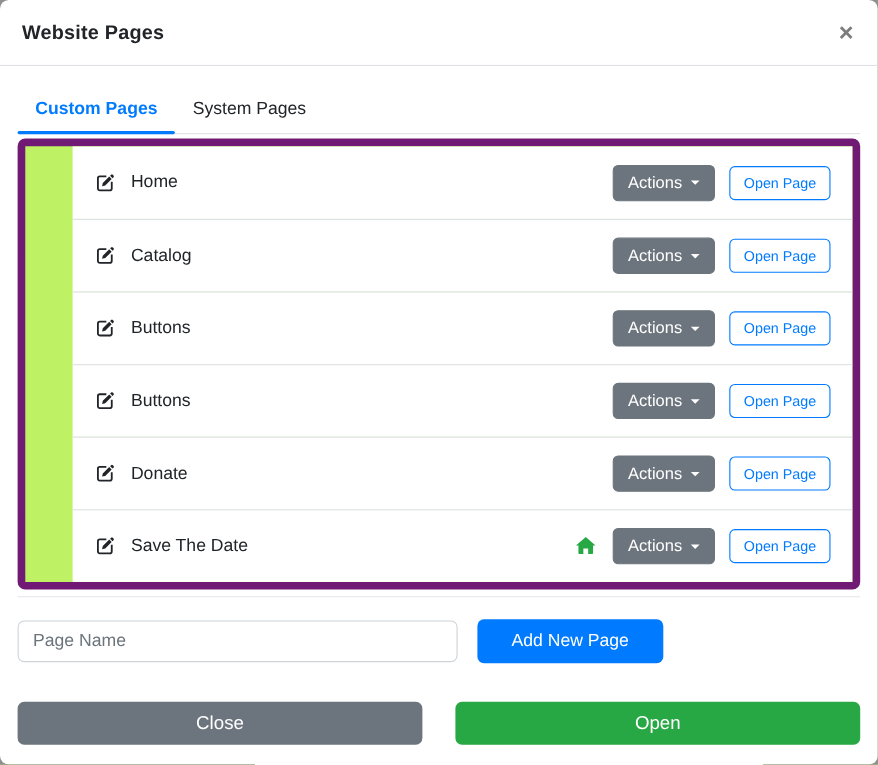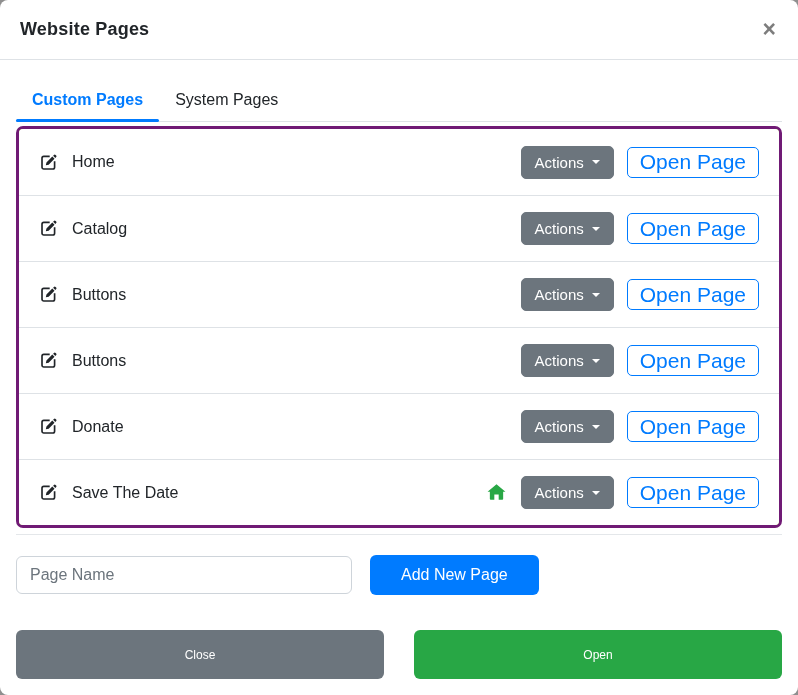--- a/index.html
+++ b/index.html
@@ -61,24 +61,25 @@
     content: "";
     position: absolute;
     left: 0; right: 0; bottom: -1px;
     height: 3px;
     background: #007bff;
     border-radius: 2px;
   }
   
   .pages-list {
     margin-top: 4px;
-    border: 3px solid #701a75;
+    border: 7px solid #701a75;
     border-radius: 7px;
     background: #bef264;
     overflow: hidden;
+    padding-left: 43px;
   }
   .page-row {
     height: 66px;
     display: flex;
     align-items: center;
     padding: 0 20px;
     border-top: 1px solid #dee2e6;
     background: #fff;
   }
   .page-row:first-child { border-top: none; }
@@ -117,39 +118,39 @@
     border-top: 4px solid #fff;
     display: inline-block;
   }
   .open-page-btn {
     height: 31px;
     padding: 0 12px;
     background: #fff;
     color: #007bff;
     border: 1px solid #007bff;
     border-radius: 5px;
-    font-size: 21px;
+    font-size: 13px;
     font-family: "Liberation Sans", sans-serif;
     cursor: pointer;
     text-align: center;
   }
   .body-divider {
     border: none;
     border-top: 1px solid #e4e7ea;
     margin: 6px 0 0 0;
   }
   
   .add-row {
     display: flex;
     align-items: center;
     margin-top: 20px;
     gap: 18px;
   }
   .page-name-input {
-    width: 336px;
+    width: 400px;
     height: 38px;
     border: 1px solid #ced4da;
     border-radius: 6px;
     padding: 0 13px;
     font-size: 16px;
     color: #212529;
     font-family: "Liberation Sans", sans-serif;
     outline: none;
   }
   .page-name-input::placeholder { color: #6c757d; }
@@ -166,25 +167,25 @@
   }
   
   .modal-footer {
     display: flex;
     justify-content: space-between;
     padding: 0 16px;
     margin-top: 35px;
   }
   .footer-btn {
     width: 368px;
-    height: 49px;
+    height: 39px;
     border: none;
     border-radius: 6px;
     color: #fff;
-    font-size: 12px;
+    font-size: 17px;
     font-family: "Liberation Sans", sans-serif;
     cursor: pointer;
   }
   .close-footer-btn { background: #6c757d; }
   .open-footer-btn { background: #28a745; }
 </style>
 </head>
 <body>
 
 <div class="modal">

